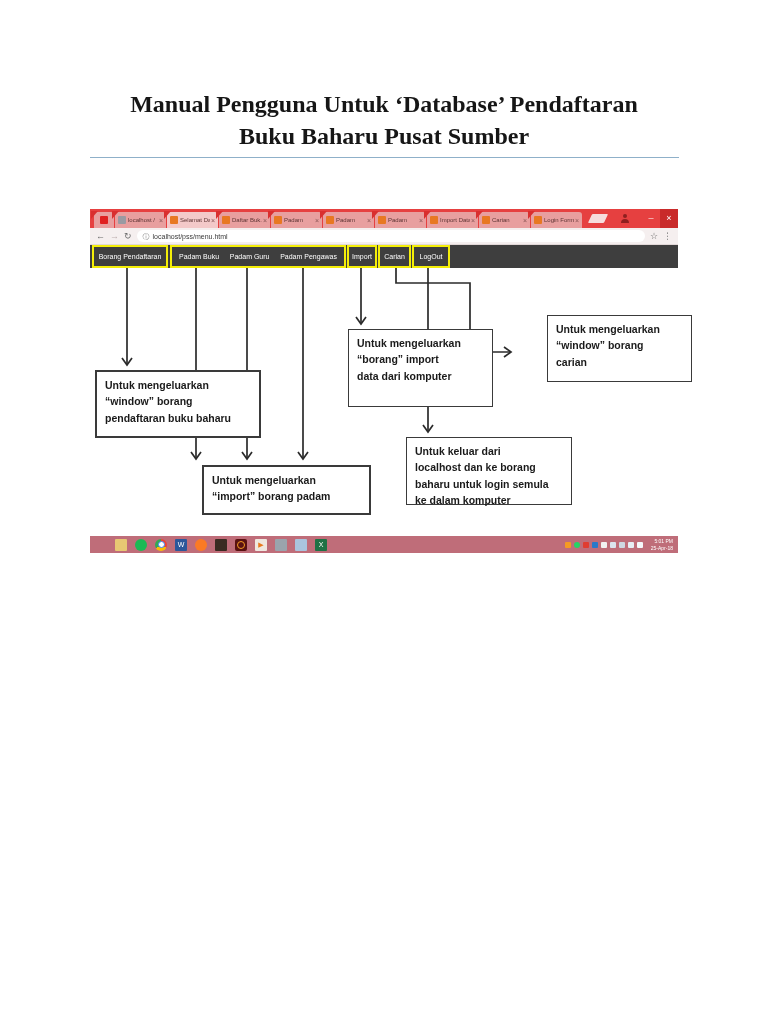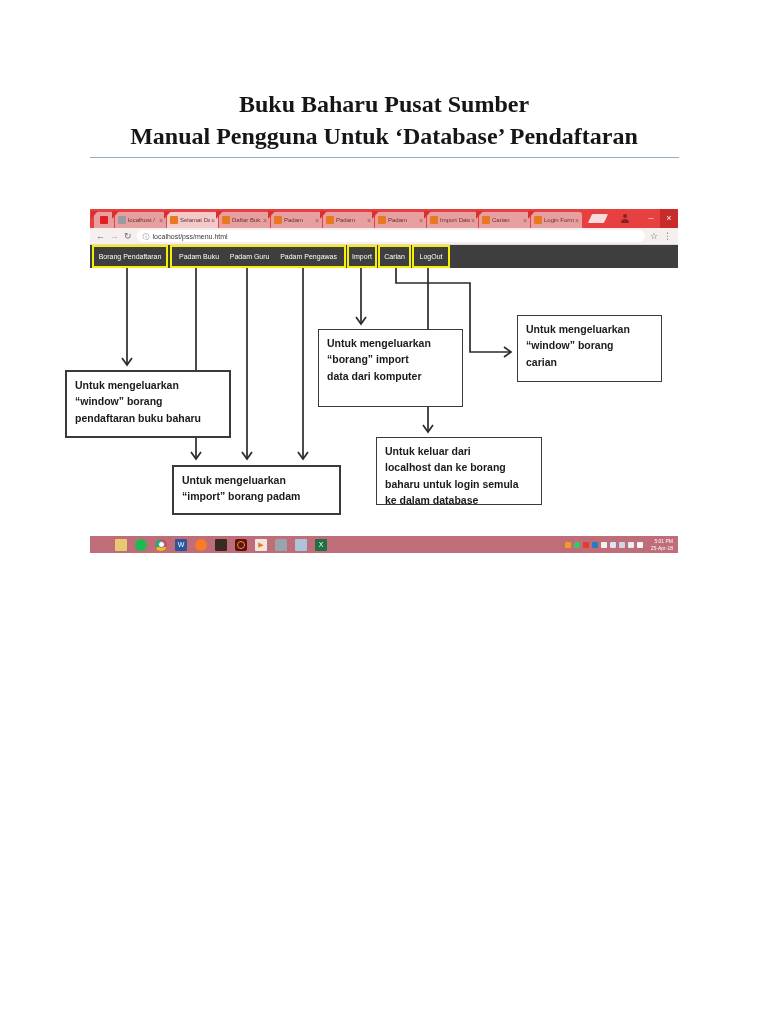--- a/index.html
+++ b/index.html
@@ -87,33 +87,33 @@
   .t-bubble { background:#f2f2f2; }
   .t-bt { background:#dce4ee; }
   .t-flag { background:#cfd8e2; }
   .t-net { background:#e8eef5; }
   .t-vol { background:#f5f8fb; }
   .clock { margin-left:5px; color:#fff; font-size:5px; line-height:1.3; text-align:right; }
 
   
   .overlay-svg { position:absolute; top:0; left:0; width:768px; height:1024px; z-index:5; pointer-events:none; }
   .callout { position:absolute; z-index:6; background:#fff; border:1px solid #3a3a3a;
-    padding:5px 8px; font-size:10.5px; font-weight:bold; color:#1a1a1a; line-height:1.55; }
+    padding:5px 8px; font-size:10.5px; font-weight:bold; color:#1a1a1a; line-height:1.55;margin-left:30px; }
   .box1 { left:65px;  top:370px; width:166px; height:68px; border-width:2px; }
   .box2 { left:172px; top:465px; width:169px; height:50px; border-width:2px; }
   .box3 { left:318px; top:329px; width:145px; height:78px; }
   .box4 { left:517px; top:315px; width:145px; height:67px; }
   .box5 { left:376px; top:437px; width:166px; height:68px; }
 </style>
 </head>
 <body>
 
 <div class="doc-title">
+  <div>Manual Pengguna Untuk ‘Database’ Pendaftaran</div>
   <div>Buku Baharu Pusat Sumber</div>
-  <div>Manual Pengguna Untuk ‘Database’ Pendaftaran</div>
 </div>
 <div class="doc-rule"></div>
 
 <div class="shot">
 
   <div class="tabbar">
     <div class="tab pinned">
       <span class="favicon red"></span>
     </div>
     <div class="tab normal">
@@ -277,14 +277,14 @@
 </div>
 <div class="callout box4">
   <div>Untuk mengeluarkan</div>
   <div>“window” borang</div>
   <div>carian</div>
 </div>
 <div class="callout box5">
   <div>Untuk keluar dari</div>
   <div>localhost dan ke borang</div>
   <div>baharu untuk login semula</div>
-  <div>ke dalam database</div>
+  <div>ke dalam komputer</div>
 </div>
 
 </body></html>

